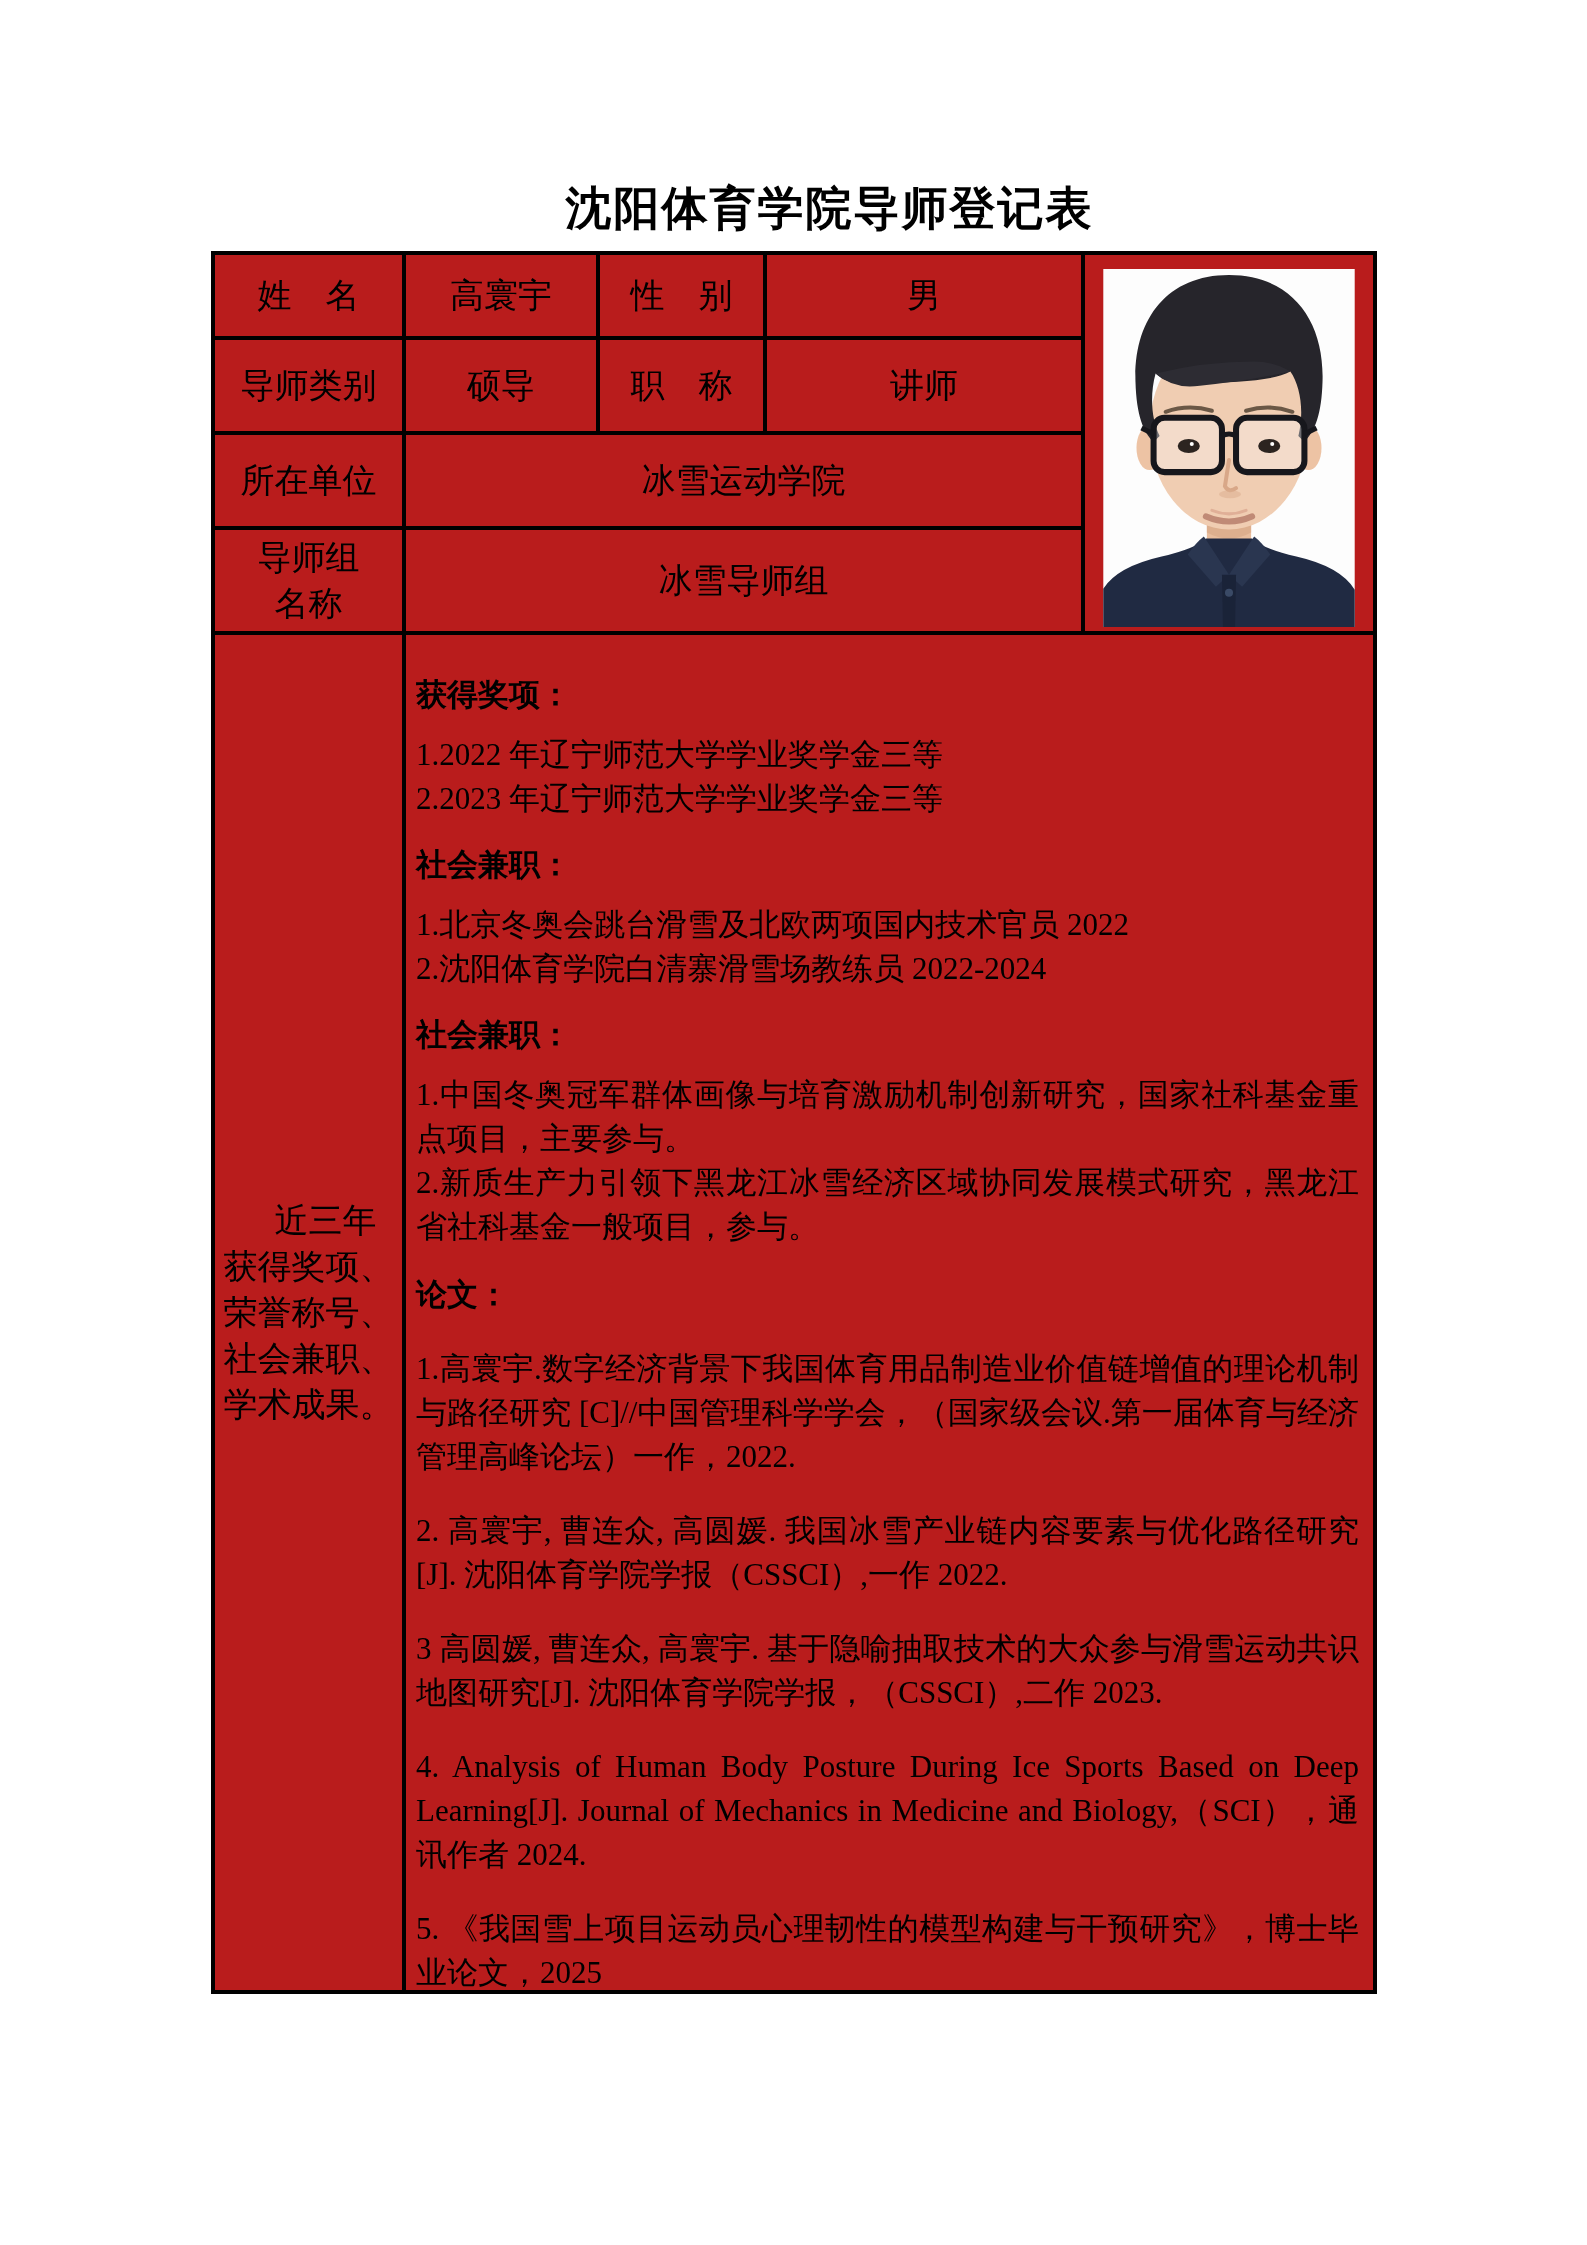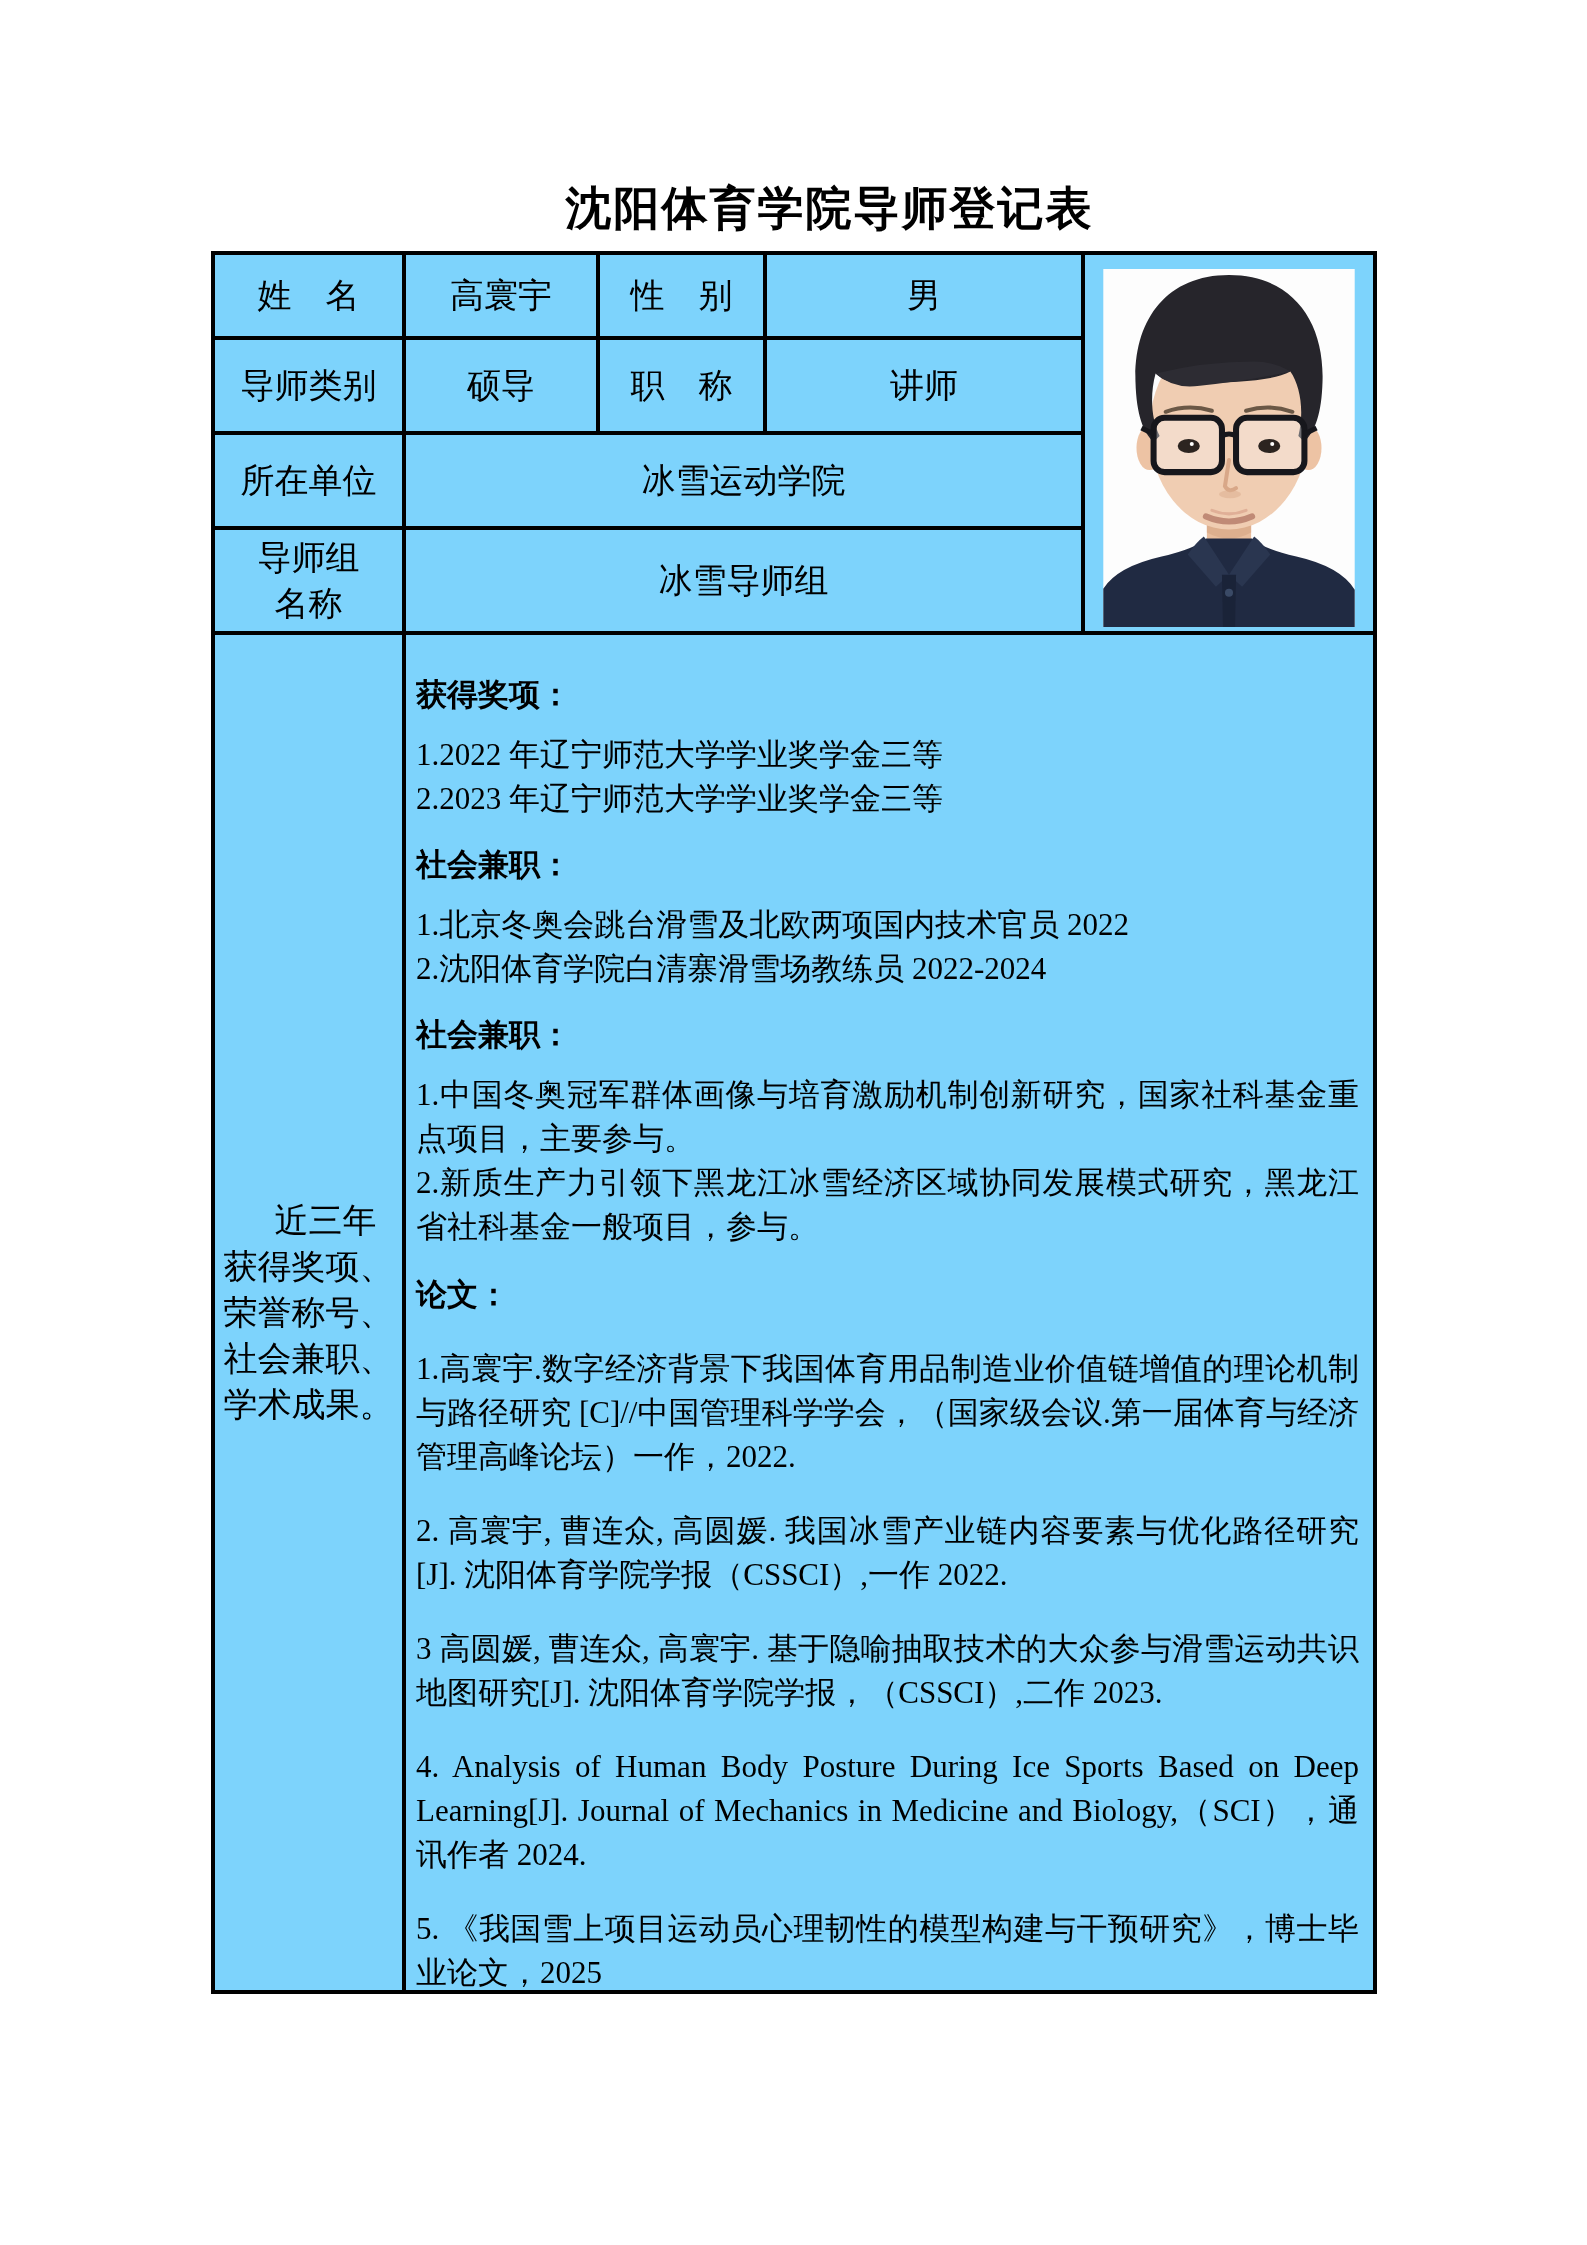--- a/index.html
+++ b/index.html
@@ -18,21 +18,21 @@
     letter-spacing: 2px;
     margin-left: 36px;
   }
   .form-table {
     position: absolute;
     left: 211px; top: 251px;
     display: grid;
     grid-template-columns: 191px 194px 167px 318px 288px;
     grid-template-rows: 85px 95px 95px 105px 1355px;
     border: 4px solid #000;
-    background: #7dd3fc;
+    background: #b91c1c;
   }
   .cell {
     border-right: 4px solid #000;
     border-bottom: 4px solid #000;
     display: flex; align-items: center; justify-content: center;
     font-size: 34px; text-align: center;
     white-space: pre-line;
     overflow: hidden;
   }
   .col1 { grid-column: 1; } .col2 { grid-column: 2; }

